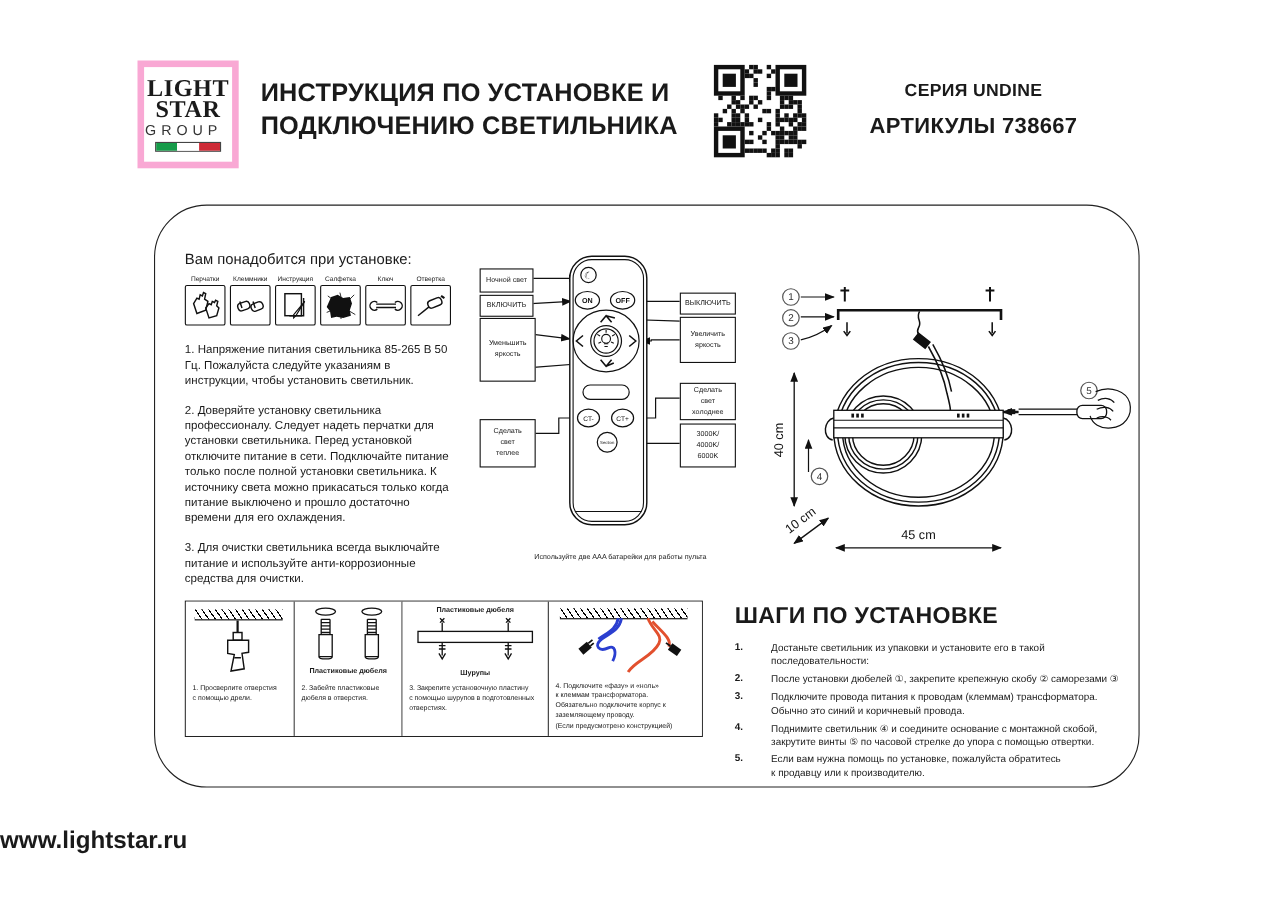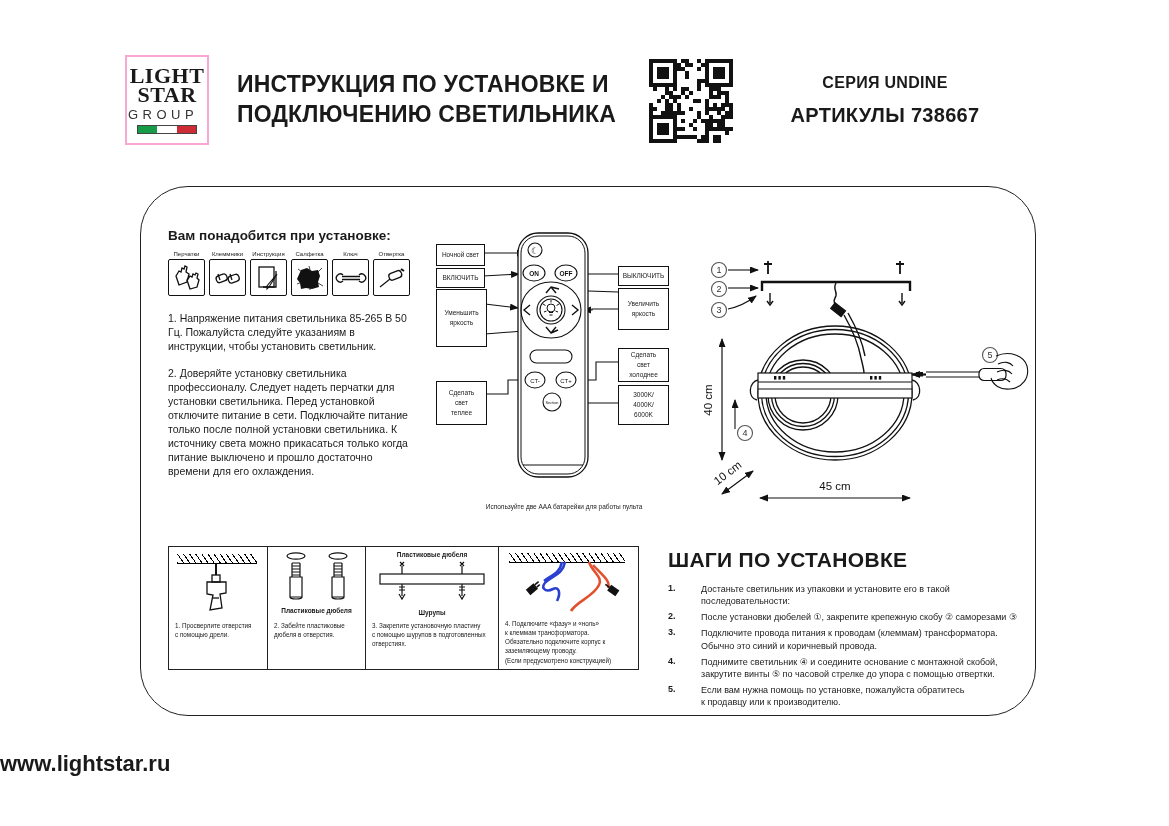--- a/index.html
+++ b/index.html
@@ -1,37 +1,37 @@
 <!DOCTYPE html>
 <html><head>
 <meta charset="utf-8">
 <style>
   html,body{margin:0;padding:0;background:#fff;}
   .page{position:relative;width:1169px;height:826px;background:#fff;overflow:hidden;
         font-family:"Liberation Sans",sans-serif;color:#1a1a1a;}
 
   
-  .logo-box{position:absolute;left:125px;top:55px;width:80px;height:86px;border:2px solid #f9a8d4;
+  .logo-box{position:absolute;left:125px;top:55px;width:80px;height:86px;border:6px solid #f9a8d4;
             display:flex;flex-direction:column;align-items:center;justify-content:center;background:#fff;}
   .logo-word{font-family:"Liberation Serif",serif;font-weight:bold;font-size:22px;line-height:.88;letter-spacing:.5px;}
   .logo-group{font-size:13px;letter-spacing:4.5px;margin:3px 12px 0 4px;color:#333;}
   .logo-flag{width:58px;height:7px;border:1px solid #444;display:flex;margin-top:3px;}
   .logo-flag span{flex:1;}
   .page-title{position:absolute;left:237px;top:70px;font-size:23px;font-weight:bold;line-height:1.3;
               white-space:pre-line;letter-spacing:.2px;}
   .qr{position:absolute;left:645px;top:55px;width:92px;height:92px;}
   .series-block{position:absolute;left:770px;top:74px;width:230px;text-align:center;}
   .series{font-size:16px;font-weight:bold;letter-spacing:.3px;}
   .articles{font-size:20px;font-weight:bold;margin-top:12px;letter-spacing:.3px;}
 
   
   .panel{position:absolute;left:140px;top:186px;width:894px;height:528px;border:1.5px solid #222;border-radius:48px;}
 
   
-  .tools-head{position:absolute;left:168px;top:228px;font-size:13.5px;font-weight:bold;text-align:right;}
+  .tools-head{position:absolute;left:168px;top:228px;font-size:13.5px;font-weight:normal;text-align:right;}
   .tools{position:absolute;left:168px;top:251px;display:flex;gap:4px;}
   .tool{width:37px;text-align:center;}
   .tool-label{font-size:6px;margin-bottom:2px;white-space:nowrap;}
   .tool-box{width:35px;height:35px;border:1.5px solid #111;border-radius:2px;
             display:flex;align-items:center;justify-content:center;background:#fff;}
 
   
   .warnings{position:absolute;left:168px;top:311px;width:256px;font-size:10.5px;line-height:14px;}
   .warnings p{margin:0 11px 13px 0;}
 
@@ -300,20 +300,21 @@
           <rect x="12" y="6" width="13" height="7" rx="3" transform="rotate(-22 18 10)"></rect>
           <path d="M24,3 l3,2" stroke-width="2"></path>
         </svg>
       </div>
     </div>
   </div>
 
   <div class="warnings">
     <p>1. Напряжение питания светильника 85-265 В 50 Гц. Пожалуйста следуйте указаниям в инструкции, чтобы установить светильник.</p>
     <p>2. Доверяйте установку светильника профессионалу. Следует надеть перчатки для установки светильника. Перед установкой отключите питание в сети. Подключайте питание только после полной установки светильника. К источнику света можно прикасаться только когда питание выключено и прошло достаточно времени для его охлаждения.</p>
+    <p>3. Для очистки светильника всегда выключайте питание и используйте анти-коррозионные средства для очистки.</p>
   </div>
 
   <div class="remote-diagram">
     <svg class="remote-svg" width="268" height="300" viewBox="0 0 268 300">
       <defs>
         <marker id="arrR" markerWidth="9" markerHeight="8" refX="8" refY="3.5" orient="auto" markerUnits="userSpaceOnUse">
           <path d="M0,0 L9,3.5 L0,7 z" fill="#111"></path>
         </marker>
       </defs>
 

